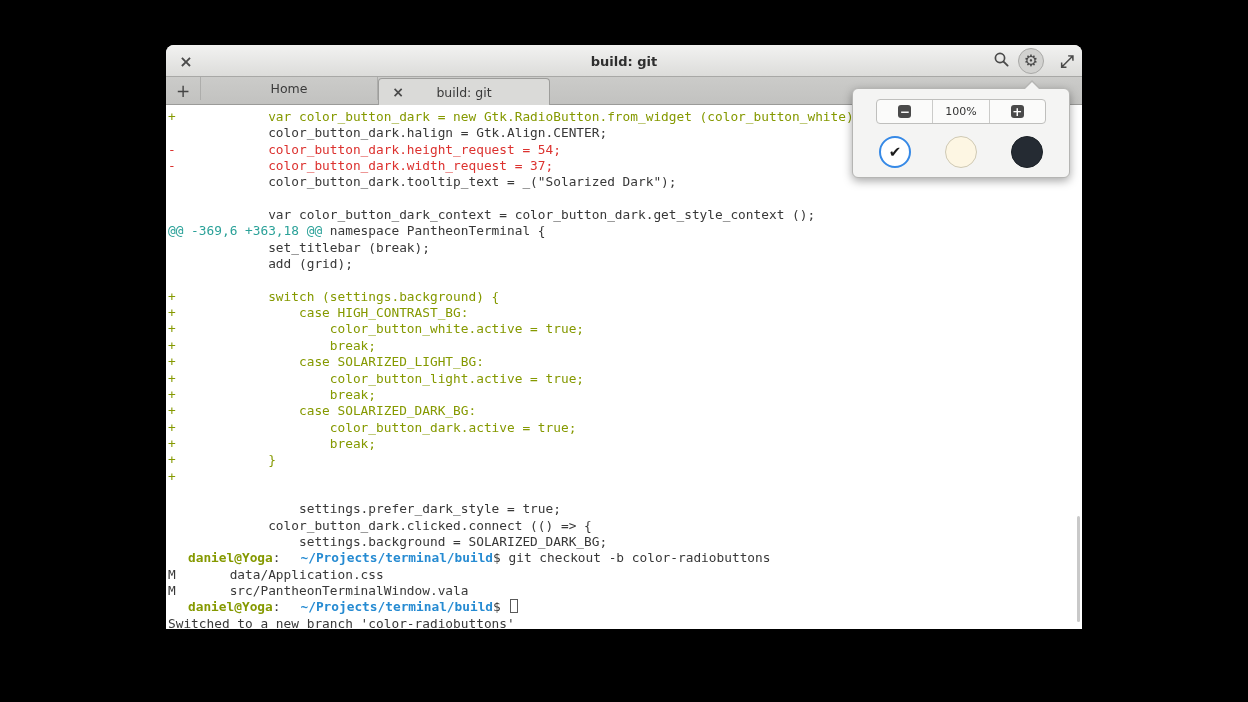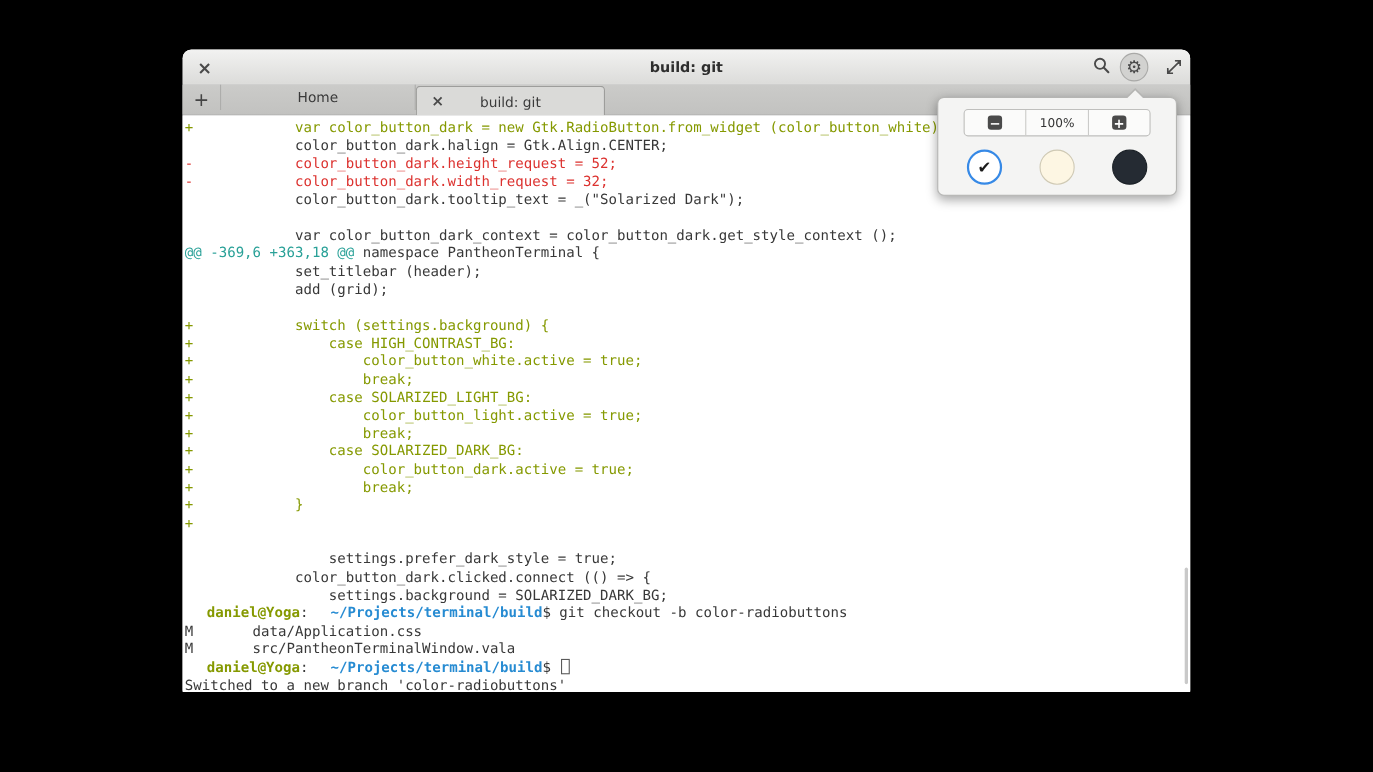--- a/index.html
+++ b/index.html
@@ -171,27 +171,27 @@
       <div class="tab tab-active">
         <div class="tab-close">×</div>
         <span>build: git</span>
       </div>
     </div>
 
     <div class="terminal">
       <div>
           <div class="term-line"><span class="seg-g">+            var color_button_dark = new Gtk.RadioButton.from_widget (color_button_white);</span></div>
           <div class="term-line"><span class="seg-f">             color_button_dark.halign = Gtk.Align.CENTER;</span></div>
-          <div class="term-line"><span class="seg-r">-            color_button_dark.height_request = 52;</span></div>
-          <div class="term-line"><span class="seg-r">-            color_button_dark.width_request = 32;</span></div>
+          <div class="term-line"><span class="seg-r">-            color_button_dark.height_request = 54;</span></div>
+          <div class="term-line"><span class="seg-r">-            color_button_dark.width_request = 37;</span></div>
           <div class="term-line"><span class="seg-f">             color_button_dark.tooltip_text = _("Solarized Dark");</span></div>
           <div class="term-line"></div>
           <div class="term-line"><span class="seg-f">             var color_button_dark_context = color_button_dark.get_style_context ();</span></div>
           <div class="term-line"><span class="seg-cy">@@ -369,6 +363,18 @@</span><span class="seg-f"> namespace PantheonTerminal {</span></div>
-          <div class="term-line"><span class="seg-f">             set_titlebar (header);</span></div>
+          <div class="term-line"><span class="seg-f">             set_titlebar (break);</span></div>
           <div class="term-line"><span class="seg-f">             add (grid);</span></div>
           <div class="term-line"></div>
           <div class="term-line"><span class="seg-g">+            switch (settings.background) {</span></div>
           <div class="term-line"><span class="seg-g">+                case HIGH_CONTRAST_BG:</span></div>
           <div class="term-line"><span class="seg-g">+                    color_button_white.active = true;</span></div>
           <div class="term-line"><span class="seg-g">+                    break;</span></div>
           <div class="term-line"><span class="seg-g">+                case SOLARIZED_LIGHT_BG:</span></div>
           <div class="term-line"><span class="seg-g">+                    color_button_light.active = true;</span></div>
           <div class="term-line"><span class="seg-g">+                    break;</span></div>
           <div class="term-line"><span class="seg-g">+                case SOLARIZED_DARK_BG:</span></div>

